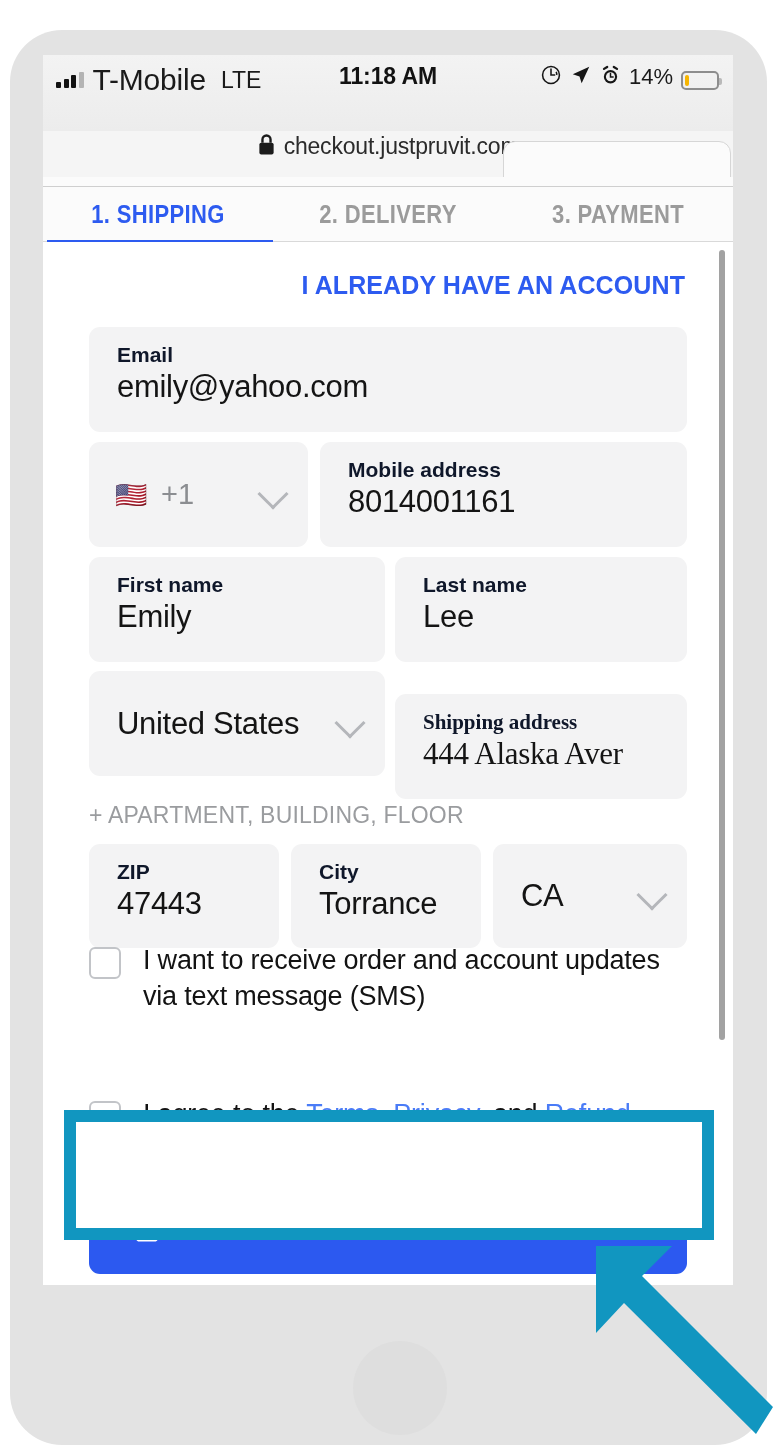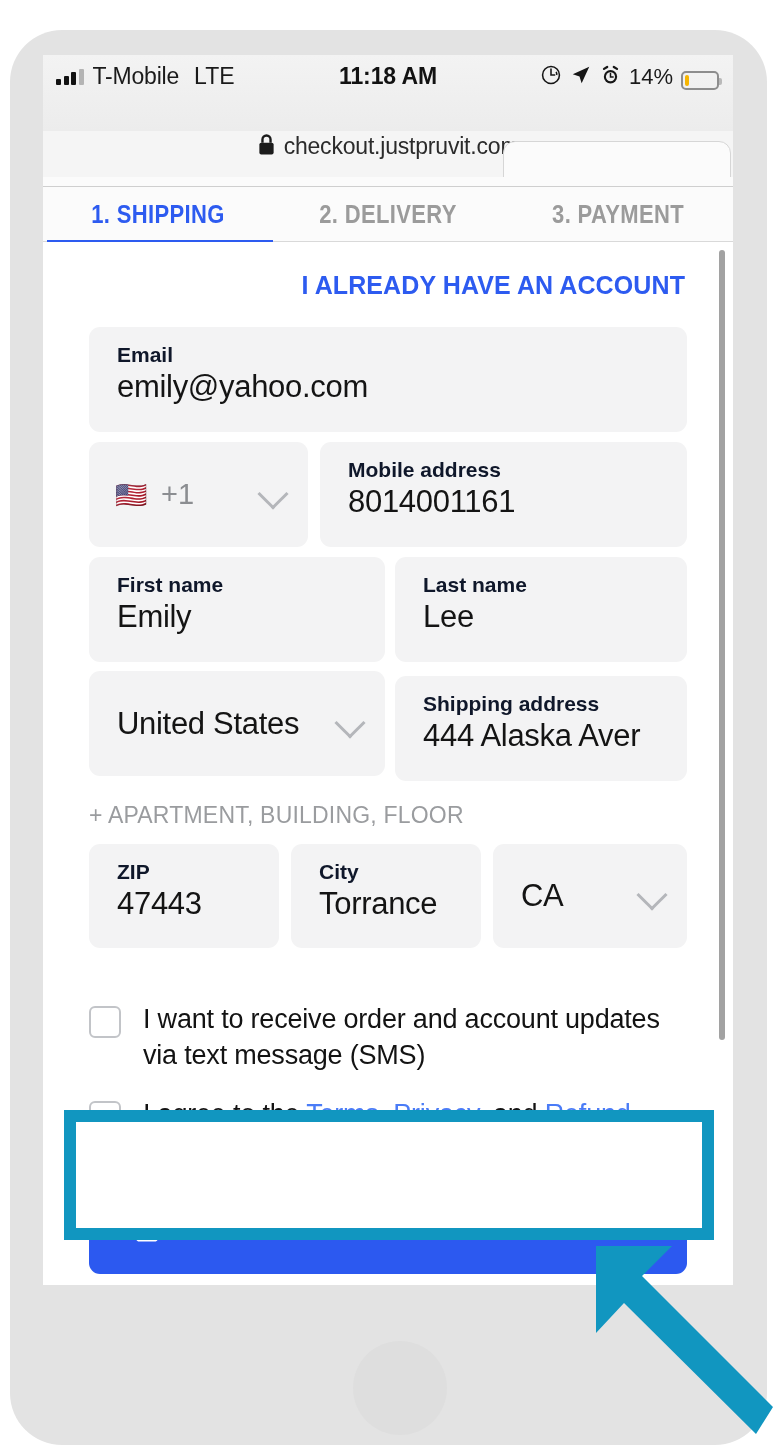--- a/index.html
+++ b/index.html
@@ -61,21 +61,21 @@
     display: flex;
     align-items: center;
     gap: 9px;
   }
   .signal-bars { display: flex; align-items: flex-end; gap: 2.5px; height: 16px; }
   .signal-bars i { display: block; width: 5px; background: #121212; border-radius: 1px; }
   .signal-bars i:nth-child(1) { height: 6px; }
   .signal-bars i:nth-child(2) { height: 9px; }
   .signal-bars i:nth-child(3) { height: 13px; }
   .signal-bars i:nth-child(4) { height: 16px; background: #b4b4b4; }
-  .carrier { font-size: 23px; color: #1a1a1a; letter-spacing: -0.2px; }
+  .carrier { font-size: 30px; color: #1a1a1a; letter-spacing: -0.2px; }
   .net-type { font-size: 23px; color: #1a1a1a; margin-left: 6px; }
 
   #clock {
     position: absolute;
     left: 0; top: 8px;
     width: 690px;
     text-align: center;
     font-size: 23px;
     font-weight: bold;
     color: #121212;
@@ -238,21 +238,21 @@
     transform: rotate(45deg);
   }
 
   
   #field-email   { left: 46px;  top: 85px;  width: 598px; height: 105px; }
   #field-phone   { left: 46px;  top: 200px; width: 219px; height: 105px; }
   #field-mobile  { left: 277px; top: 200px; width: 367px; height: 105px; }
   #field-first   { left: 46px;  top: 315px; width: 296px; height: 105px; }
   #field-last    { left: 352px; top: 315px; width: 292px; height: 105px; }
   #field-country { left: 46px;  top: 429px; width: 296px; height: 105px; }
-  #field-address { left: 352px; top: 434px; width: 292px; height: 105px; }
+  #field-address { left: 352px; top: 452px; width: 292px; height: 105px; font-family: Liberation Serif, serif; }
   #field-zip     { left: 46px;  top: 602px; width: 190px; height: 104px; }
   #field-city    { left: 248px; top: 602px; width: 190px; height: 104px; }
   #field-state   { left: 450px; top: 602px; width: 194px; height: 104px; }
 
   #phone-inner {
     position: absolute;
     left: 0; top: 0; right: 0; bottom: 0;
     display: flex;
     align-items: center;
     padding-left: 26px;
@@ -269,21 +269,21 @@
     position: absolute;
     left: 46px; top: 560px;
     font-size: 23px;
     font-weight: normal;
     color: #9a9c9f;
     letter-spacing: 0.2px;
   }
 
   
   .cb-row { position: absolute; display: flex; gap: 22px; }
-  #cb-row-sms { left: 46px; top: 760px; width: 600px; }
+  #cb-row-sms { left: 46px; top: 701px; width: 600px; }
   #cb-row-terms { left: 46px; top: 855px; width: 610px; }
   .cb-box {
     flex: 0 0 auto;
     width: 32px; height: 32px;
     border: 2px solid #c2c4c8;
     border-radius: 6px;
     background: #ffffff;
     box-sizing: border-box;
     margin-top: 4px;
     position: relative;

